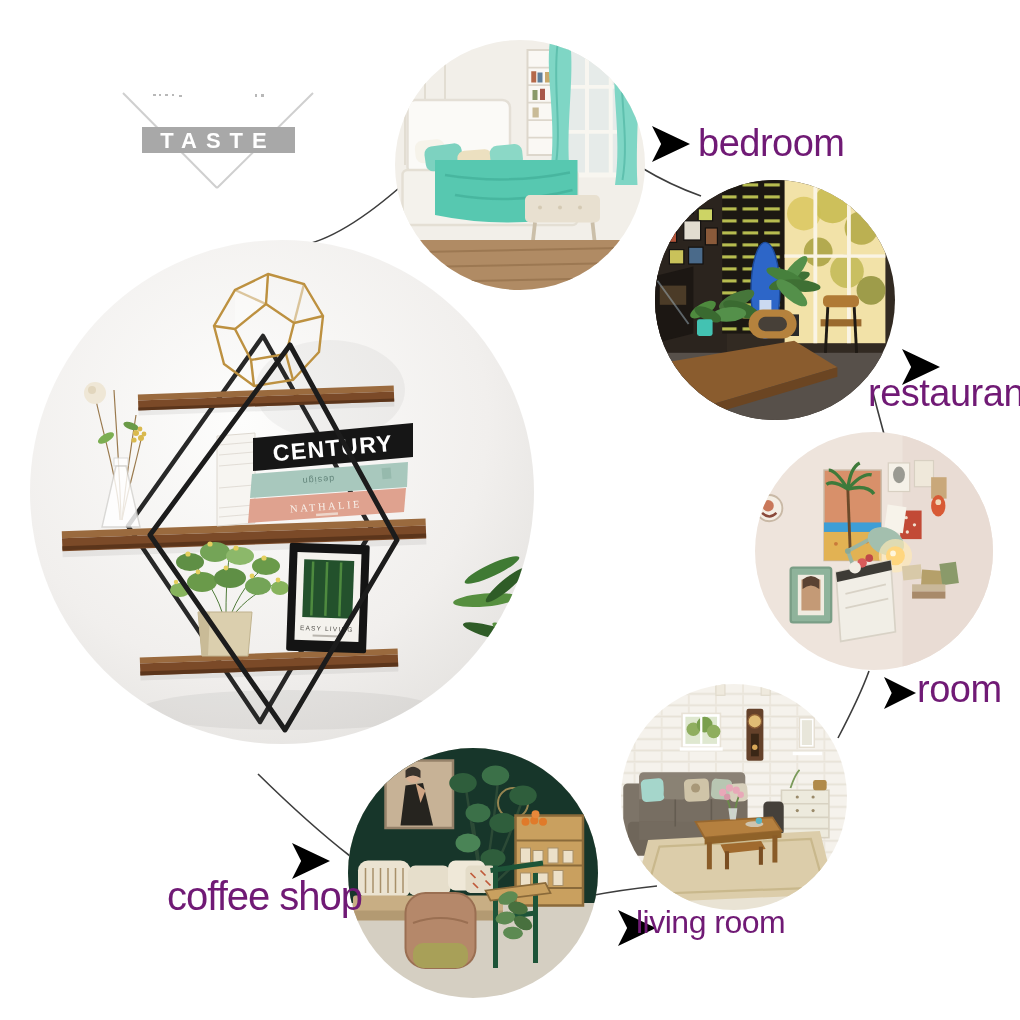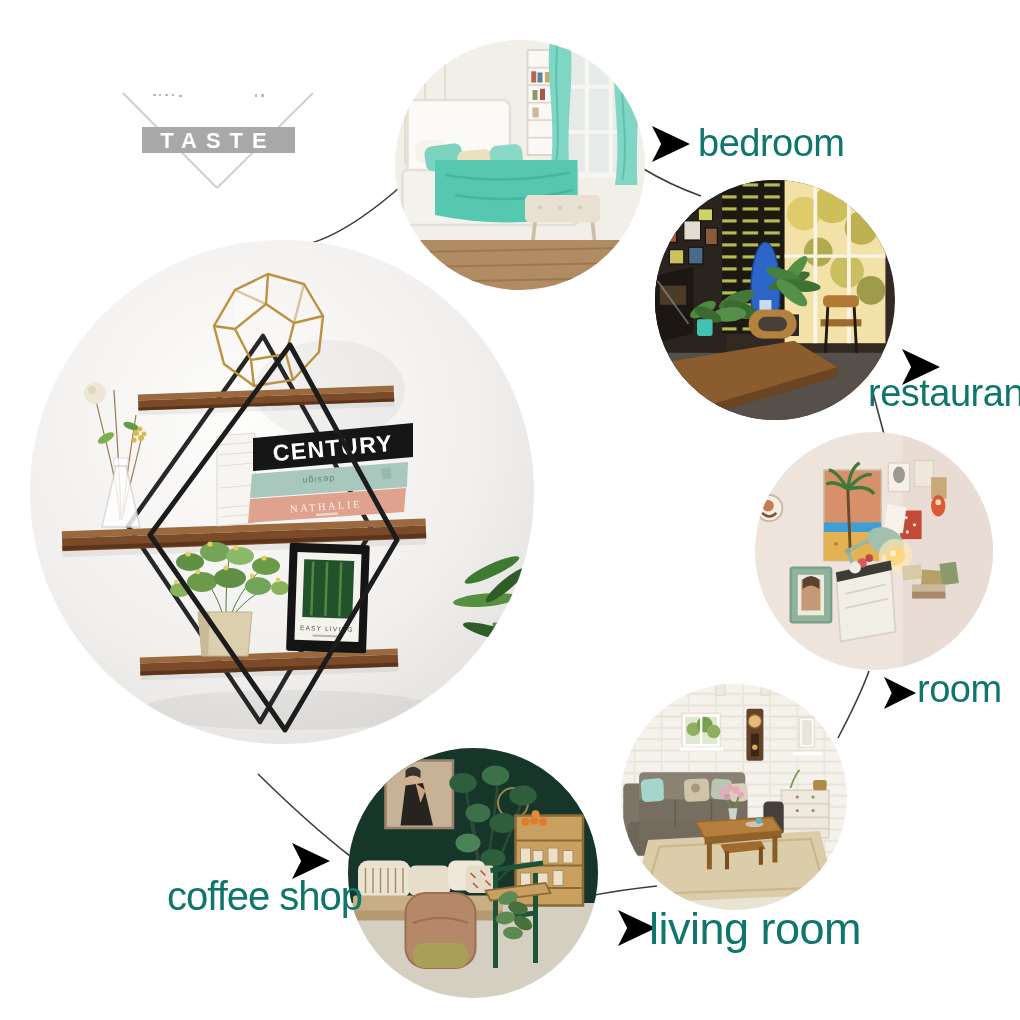--- a/index.html
+++ b/index.html
@@ -2,21 +2,21 @@
 <html><head>
 <meta charset="utf-8">
 <style>
   html,body{margin:0;padding:0;background:#ffffff;}
   .stage{position:relative;width:1020px;height:1020px;background:#ffffff;overflow:hidden;
          font-family:"Liberation Sans",sans-serif;}
   .circle{position:absolute;border-radius:50%;overflow:hidden;}
   .circle svg{display:block;width:100%;height:100%;}
   .connectors{position:absolute;left:0;top:0;width:1020px;height:1020px;pointer-events:none;}
   .watermark{position:absolute;left:115px;top:85px;width:210px;height:125px;}
-  .label-text{position:absolute;color:#0f766e;white-space:nowrap;line-height:1;}
+  .label-text{position:absolute;color:#701a75;white-space:nowrap;line-height:1;}
   .arrow{position:absolute;background:#000;clip-path:polygon(0 0,100% 50%,0 100%,24% 50%);}
 </style>
 </head>
 <body>
 
 <div class="stage">
 
   <svg class="connectors">
     <g fill="none" stroke-width="1.6" stroke="#3d3d3d">
       <path d="M298 246 Q341 240 407 181"></path>
@@ -600,21 +600,21 @@
     <span class="label-text" style="left:868px;top:374px;font-size:38px;letter-spacing:-0.5px;">restaurant</span>
   </div>
 
   <div class="label">
     <span class="arrow" style="left:884px;top:677px;width:32px;height:32px;"></span>
     <span class="label-text" style="left:917px;top:670px;font-size:38px;letter-spacing:-0.5px;">room</span>
   </div>
 
   <div class="label">
     <span class="arrow" style="left:618px;top:910px;width:38px;height:36px;"></span>
-    <span class="label-text" style="left:649px;top:906px;font-size:45px;letter-spacing:-0.5px;">living room</span>
+    <span class="label-text" style="left:636px;top:906px;font-size:32px;letter-spacing:-0.5px;">living room</span>
   </div>
 
   <div class="label">
     <span class="arrow" style="left:292px;top:843px;width:38px;height:36px;"></span>
     <span class="label-text" style="left:167px;top:876px;font-size:40px;letter-spacing:-1px;">coffee shop</span>
   </div>
 
 </div>
 
 </body></html>

